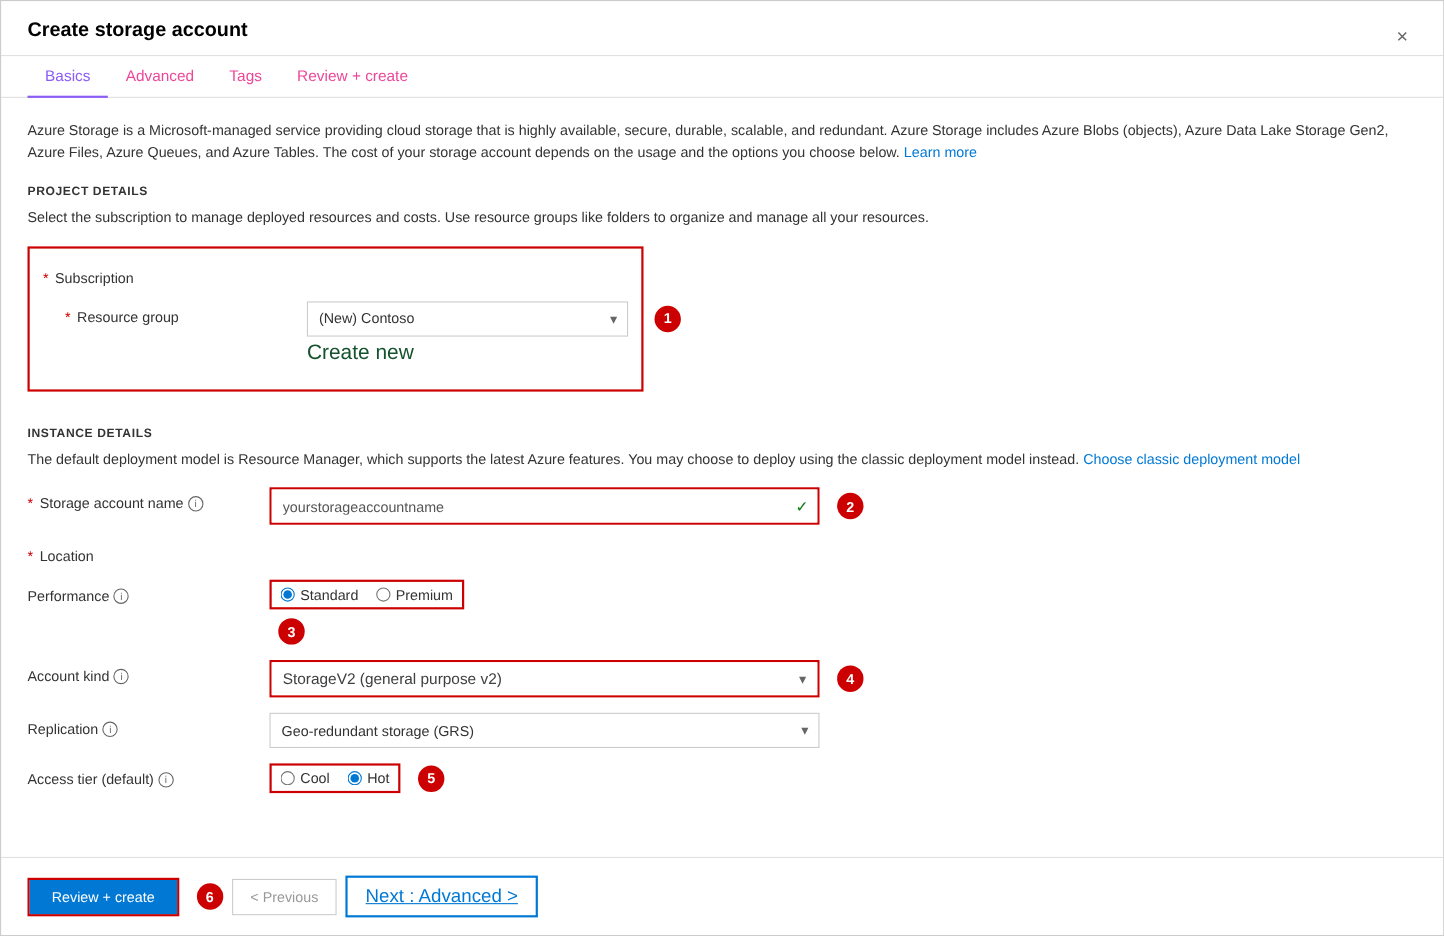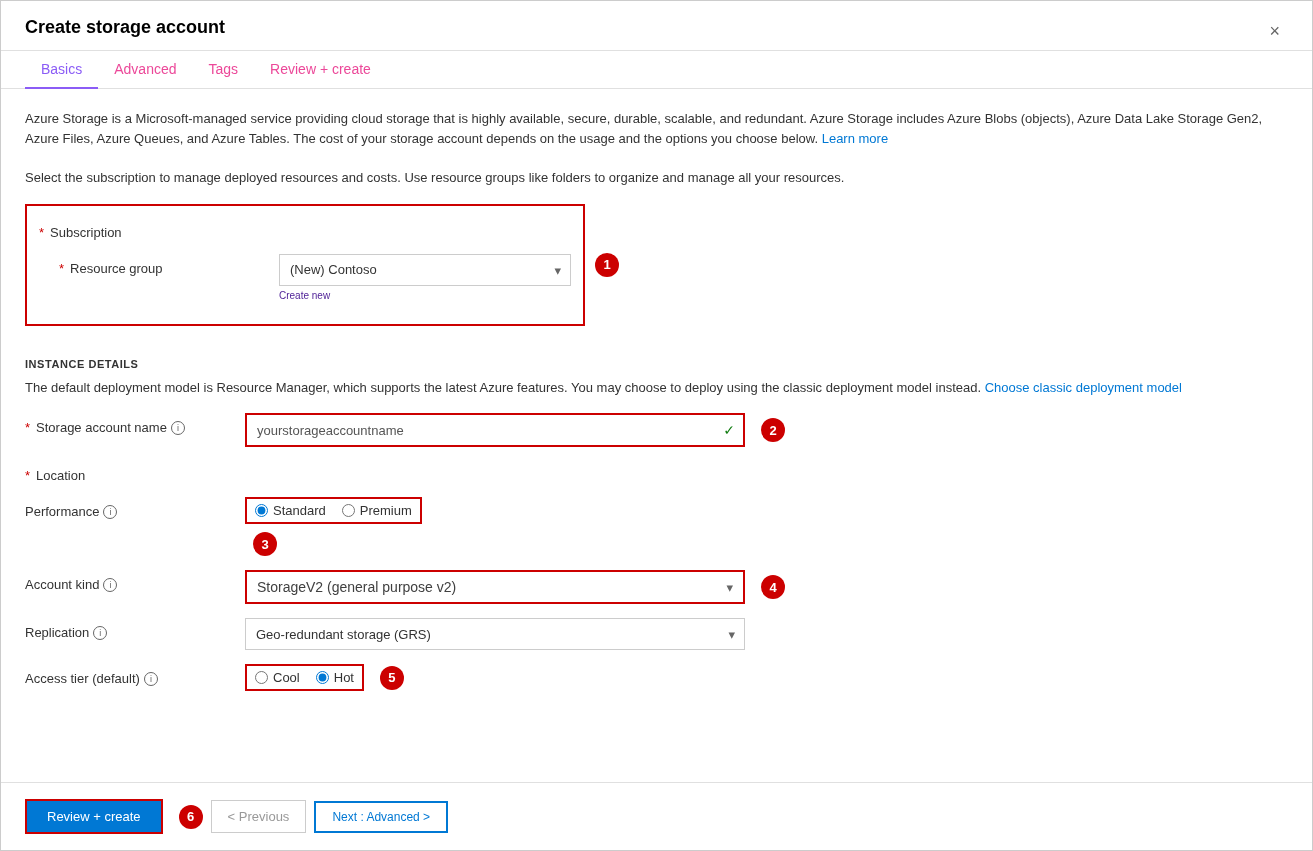--- a/index.html
+++ b/index.html
@@ -1,18 +1,18 @@
 <!DOCTYPE html>
 <html><head>
   <meta charset="utf-8">
   <style>
     * { box-sizing: border-box; margin: 0; padding: 0; }
     body { font-family: 'Segoe UI', Arial, sans-serif; font-size: 13px; color: #333; background: #fff; }
     .dialog { width: 1313px; min-height: 851px; background: #fff; border: 1px solid #ccc; display: flex; flex-direction: column; }
-    .dialog-header { display: flex; justify-content: space-between; align-items: flex-start; padding: 16px 24px 0 24px; border-bottom: 1px solid #e0e0e0; gap: 28px; }
+    .dialog-header { display: flex; justify-content: space-between; align-items: center; padding: 16px 24px 0 24px; border-bottom: 1px solid #e0e0e0; gap: 28px; }
     .dialog-title { font-size: 18px; font-weight: 600; color: #000; padding-bottom: 12px; }
     .close-btn { cursor: pointer; font-size: 18px; color: #666; background: none; border: none; padding: 4px 8px; }
     .tabs { display: flex; padding: 0 24px; border-bottom: 1px solid #e0e0e0; gap: 0; }
     .tab { padding: 10px 16px; cursor: pointer; font-size: 14px; color: #ec4899; text-decoration: none; border-bottom: 2px solid transparent; margin-bottom: -1px; }
     .tab.active { color: #8b5cf6; border-bottom: 2px solid #8b5cf6; font-weight: 500; }
     .content { flex: 1; padding: 20px 24px; overflow-y: auto; }
     .description { font-size: 13px; color: #333; line-height: 1.5; margin-bottom: 20px; }
     .learn-more { color: #0078d4; text-decoration: none; }
     .section-title { font-size: 11px; font-weight: 600; color: #333; text-transform: uppercase; letter-spacing: 0.05em; margin-bottom: 8px; margin-top: 4px; }
     .section-desc { font-size: 13px; color: #333; margin-bottom: 16px; line-height: 1.5; }
@@ -20,27 +20,27 @@
     .form-label { min-width: 220px; font-size: 13px; color: #333; padding-top: 7px; display: flex; align-items: center; gap: 4px; }
     .required-star { color: #c00; margin-right: 2px; }
     .info-icon { display: inline-flex; align-items: center; justify-content: center; width: 14px; height: 14px; border-radius: 50%; border: 1px solid #666; font-size: 9px; color: #666; cursor: pointer; }
     .form-control { width: 500px; }
     .select-wrapper { position: relative; }
     .select-wrapper select { width: 100%; padding: 6px 28px 6px 10px; border: 1px solid #ccc; font-size: 13px; background: #fff; appearance: none; -webkit-appearance: none; cursor: pointer; color: #333; height: 32px; }
     .select-wrapper::after { content: '▾'; position: absolute; right: 10px; top: 50%; transform: translateY(-50%); pointer-events: none; color: #666; }
     .input-with-check { position: relative; }
     .input-with-check input { width: 100%; padding: 6px 28px 6px 10px; border: 1px solid #ccc; font-size: 13px; height: 32px; color: #555; }
     .input-with-check .check-icon { position: absolute; right: 8px; top: 50%; transform: translateY(-50%); color: #107c10; font-size: 14px; }
-    .create-new-link { color: #4c1d95; font-size: 10px; text-decoration: none; cursor: pointer; display: inline-block; margin-top: 4px; }
+    .create-new-link { color: #14532d; font-size: 19px; text-decoration: none; cursor: pointer; display: inline-block; margin-top: 4px; }
     .radio-label { display: flex; align-items: center; gap: 5px; cursor: pointer; font-size: 13px; }
     .radio-label input[type="radio"] { accent-color: #0078d4; cursor: pointer; }
     .footer { display: flex; align-items: center; padding: 16px 24px; border-top: 1px solid #e0e0e0; gap: 8px; }
     .btn-primary { background: #0078d4; color: #fff; border: none; padding: 8px 20px; font-size: 13px; cursor: pointer; font-weight: 500; min-width: 120px; border: 2px solid #c00; }
     .btn-secondary { background: #fff; color: #333; border: 1px solid #ccc; padding: 8px 16px; font-size: 13px; cursor: pointer; }
-    .btn-next { background: #fff; color: #333; border: 2px solid #0078d4; padding: 7px 16px; font-size: 12px; cursor: pointer; color: #0078d4; }
+    .btn-next { background: #fff; color: #333; border: 2px solid #0078d4; padding: 7px 16px; font-size: 17px; cursor: pointer; color: #0078d4; text-decoration: underline; }
     .callout-badge { display: inline-flex; align-items: center; justify-content: center; width: 24px; height: 24px; border-radius: 50%; background: #c00; color: #fff; font-size: 13px; font-weight: 600; margin-left: 8px; }
     .sub-resource-group { padding-left: 20px; }
     .account-kind-box { border: 2px solid #c00; }
   </style>
 </head>
 <body>
 
 <div class="dialog">
 
   <div class="dialog-header">
@@ -55,20 +55,21 @@
     <a class="tab">Review + create</a>
   </div>
 
   <div class="content">
     <p class="description">
       <span>Azure Storage is a Microsoft-managed service providing cloud storage that is highly available, secure, durable, scalable, and redundant. Azure Storage includes Azure Blobs (objects), Azure Data Lake Storage Gen2, Azure Files, Azure Queues, and Azure Tables. The cost of your storage account depends on the usage and the options you choose below.</span>
       <a class="learn-more">Learn more</a>
     </p>
 
     
+    <div class="section-title">PROJECT DETAILS</div>
     <p class="section-desc">Select the subscription to manage deployed resources and costs. Use resource groups like folders to organize and manage all your resources.</p>
 
     <div style="border: 2px solid #c00; padding: 12px 12px 8px 12px; display: inline-block; width: 560px; margin-bottom: 16px; position: relative;">
       
       <div class="form-group">
         <div class="form-label">
           <span class="required-star">*</span>
           <span>Subscription</span>
         </div>
       </div>

